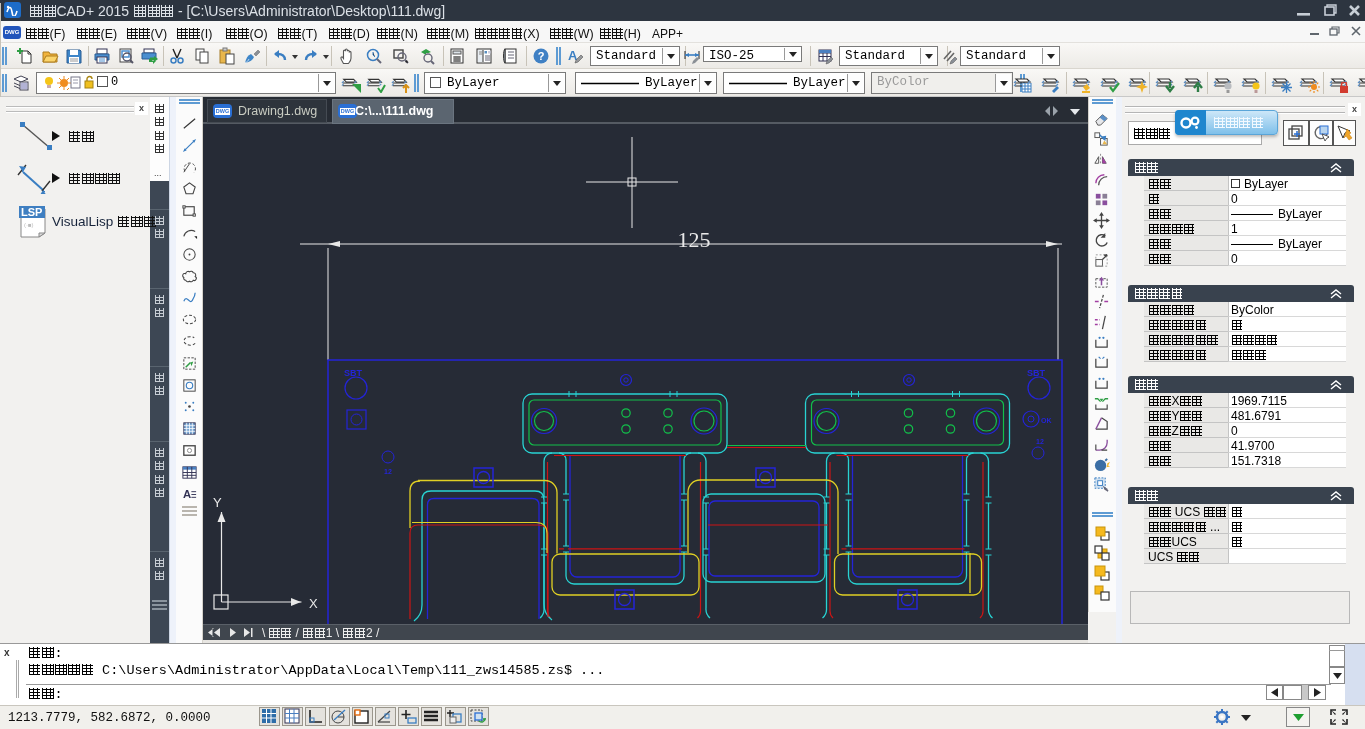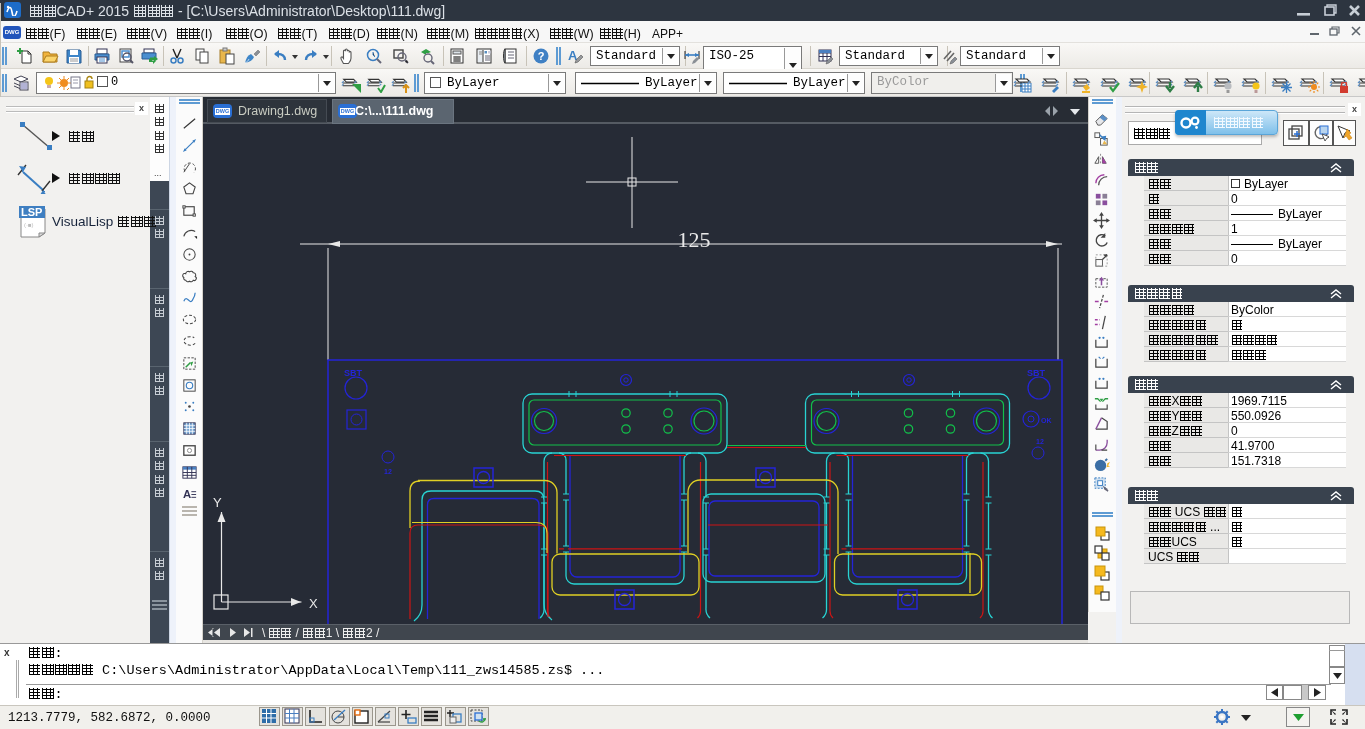--- a/index.html
+++ b/index.html
@@ -441,21 +441,21 @@
     <use href="#i-apen"></use>
   </svg>
 <div class="combo" style="left:590px;top:46px;width:90px;height:20px;background:#fff">
     <span style="position:absolute;left:5px;top:2px;font-size:12.5px;color:#000;font-family:'Liberation Mono',monospace">Standard</span>
     <span class="dd"></span>
   </div>
 <div class="vsep" style="left:685px;top:46px;bottom:auto;height:20px"></div>
 <svg class="ab" style="left:683px;top:47px" width="18" height="18">
     <use href="#i-dimst"></use>
   </svg>
-<div class="combo" style="left:703px;top:46px;width:99px;height:38px;background:#fff">
+<div class="combo" style="left:703px;top:46px;width:99px;height:16px;background:#fff">
     <span style="position:absolute;left:5px;top:2px;font-size:12.5px;color:#000;font-family:'Liberation Mono',monospace">ISO-25</span>
     <span class="dd"></span>
   </div>
 <div class="vsep" style="left:810px;top:46px;bottom:auto;height:20px"></div>
 <svg class="ab" style="left:817px;top:47px" width="18" height="18">
     <use href="#i-tabst"></use>
   </svg>
 <div class="combo" style="left:839px;top:46px;width:99px;height:20px;background:#fff">
     <span style="position:absolute;left:5px;top:2px;font-size:12.5px;color:#000;font-family:'Liberation Mono',monospace">Standard</span>
     <span class="dd"></span>
@@ -1043,21 +1043,21 @@
     <path d="M1 5l5-4 5 4M1 9l5-4 5 4" fill="none" stroke="#fff" stroke-width="1.4"></path>
   </svg>
 <div class="ab" style="left:1144px;top:393px;width:202px;height:75px;background:#fff;border:1px solid #b0b0b0"></div>
 <div class="ab" style="left:1144px;top:393px;width:84px;height:15px;background:#e9e8e6;border-bottom:1px solid #c4c4c4"></div>
 <div class="ab" style="left:1228px;top:393px;width:118px;height:15px;background:#fff;border-bottom:1px solid #d8d8d8;border-left:1px solid #c4c4c4"></div>
 <div class="ab" style="left:1148px;top:394px;font-size:12px;color:#000;white-space:nowrap"><i class="g"></i><i class="g"></i>X<i class="g"></i><i class="g"></i></div>
 <div class="ab" style="left:1231px;top:394px;font-size:12px;color:#000;white-space:nowrap">1969.7115</div>
 <div class="ab" style="left:1144px;top:408px;width:84px;height:15px;background:#e9e8e6;border-bottom:1px solid #c4c4c4"></div>
 <div class="ab" style="left:1228px;top:408px;width:118px;height:15px;background:#fff;border-bottom:1px solid #d8d8d8;border-left:1px solid #c4c4c4"></div>
 <div class="ab" style="left:1148px;top:409px;font-size:12px;color:#000;white-space:nowrap"><i class="g"></i><i class="g"></i>Y<i class="g"></i><i class="g"></i></div>
-<div class="ab" style="left:1231px;top:409px;font-size:12px;color:#000;white-space:nowrap">550.0926</div>
+<div class="ab" style="left:1231px;top:409px;font-size:12px;color:#000;white-space:nowrap">481.6791</div>
 <div class="ab" style="left:1144px;top:423px;width:84px;height:15px;background:#e9e8e6;border-bottom:1px solid #c4c4c4"></div>
 <div class="ab" style="left:1228px;top:423px;width:118px;height:15px;background:#fff;border-bottom:1px solid #d8d8d8;border-left:1px solid #c4c4c4"></div>
 <div class="ab" style="left:1148px;top:424px;font-size:12px;color:#000;white-space:nowrap"><i class="g"></i><i class="g"></i>Z<i class="g"></i><i class="g"></i></div>
 <div class="ab" style="left:1231px;top:424px;font-size:12px;color:#000;white-space:nowrap">0</div>
 <div class="ab" style="left:1144px;top:438px;width:84px;height:15px;background:#e9e8e6;border-bottom:1px solid #c4c4c4"></div>
 <div class="ab" style="left:1228px;top:438px;width:118px;height:15px;background:#fff;border-bottom:1px solid #d8d8d8;border-left:1px solid #c4c4c4"></div>
 <div class="ab" style="left:1148px;top:439px;font-size:12px;color:#000;white-space:nowrap"><i class="g"></i><i class="g"></i></div>
 <div class="ab" style="left:1231px;top:439px;font-size:12px;color:#000;white-space:nowrap">41.9700</div>
 <div class="ab" style="left:1144px;top:453px;width:84px;height:15px;background:#e9e8e6;border-bottom:1px solid #c4c4c4"></div>
 <div class="ab" style="left:1228px;top:453px;width:118px;height:15px;background:#fff;border-bottom:1px solid #d8d8d8;border-left:1px solid #c4c4c4"></div>

